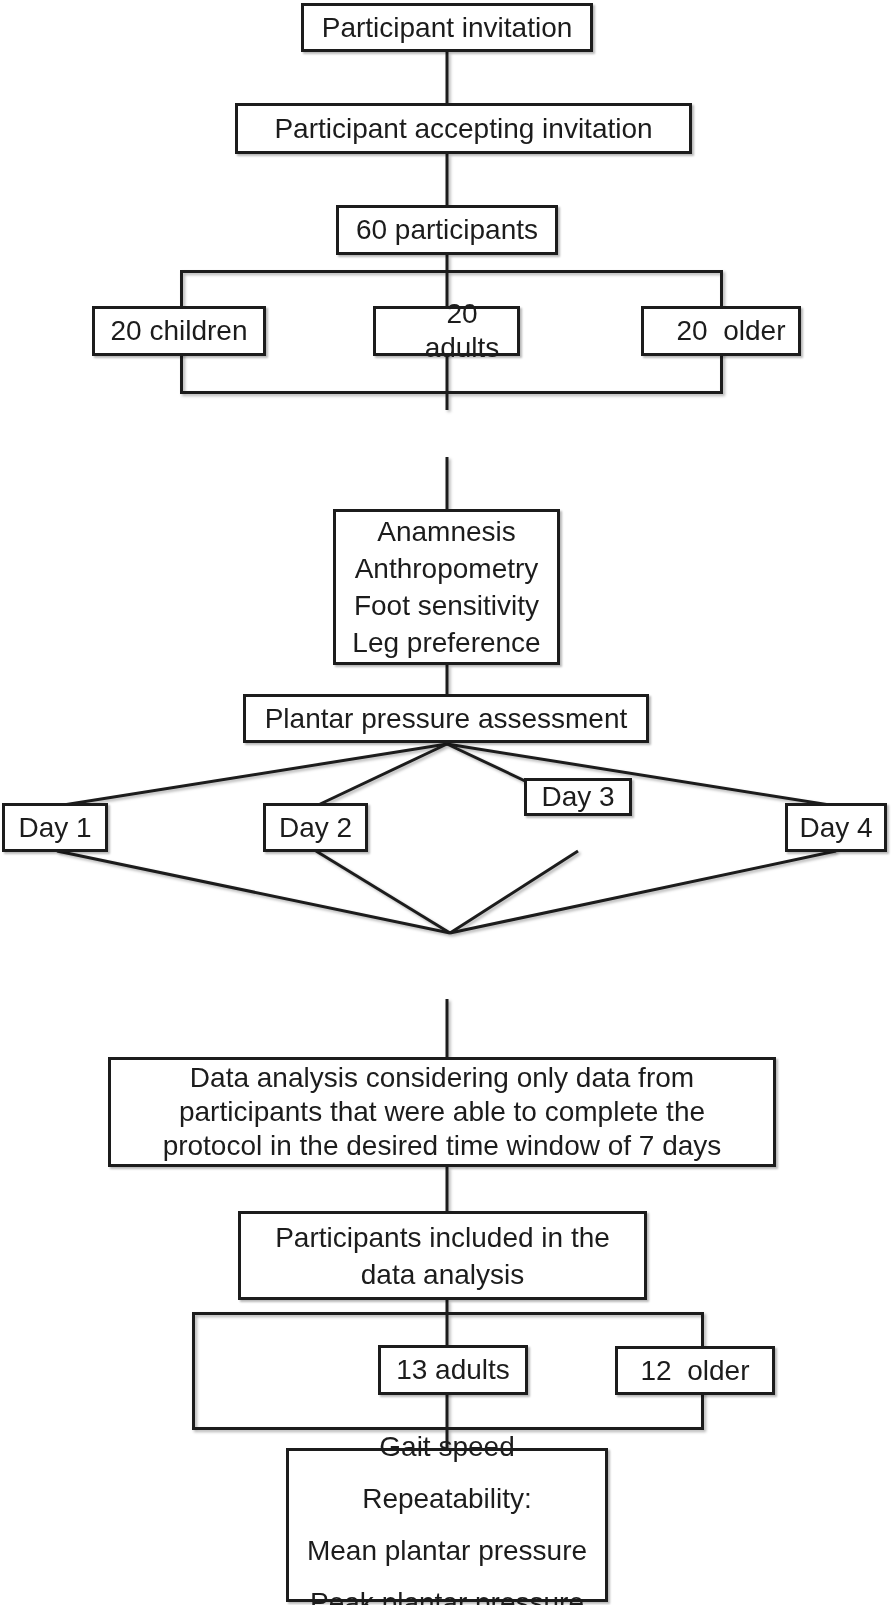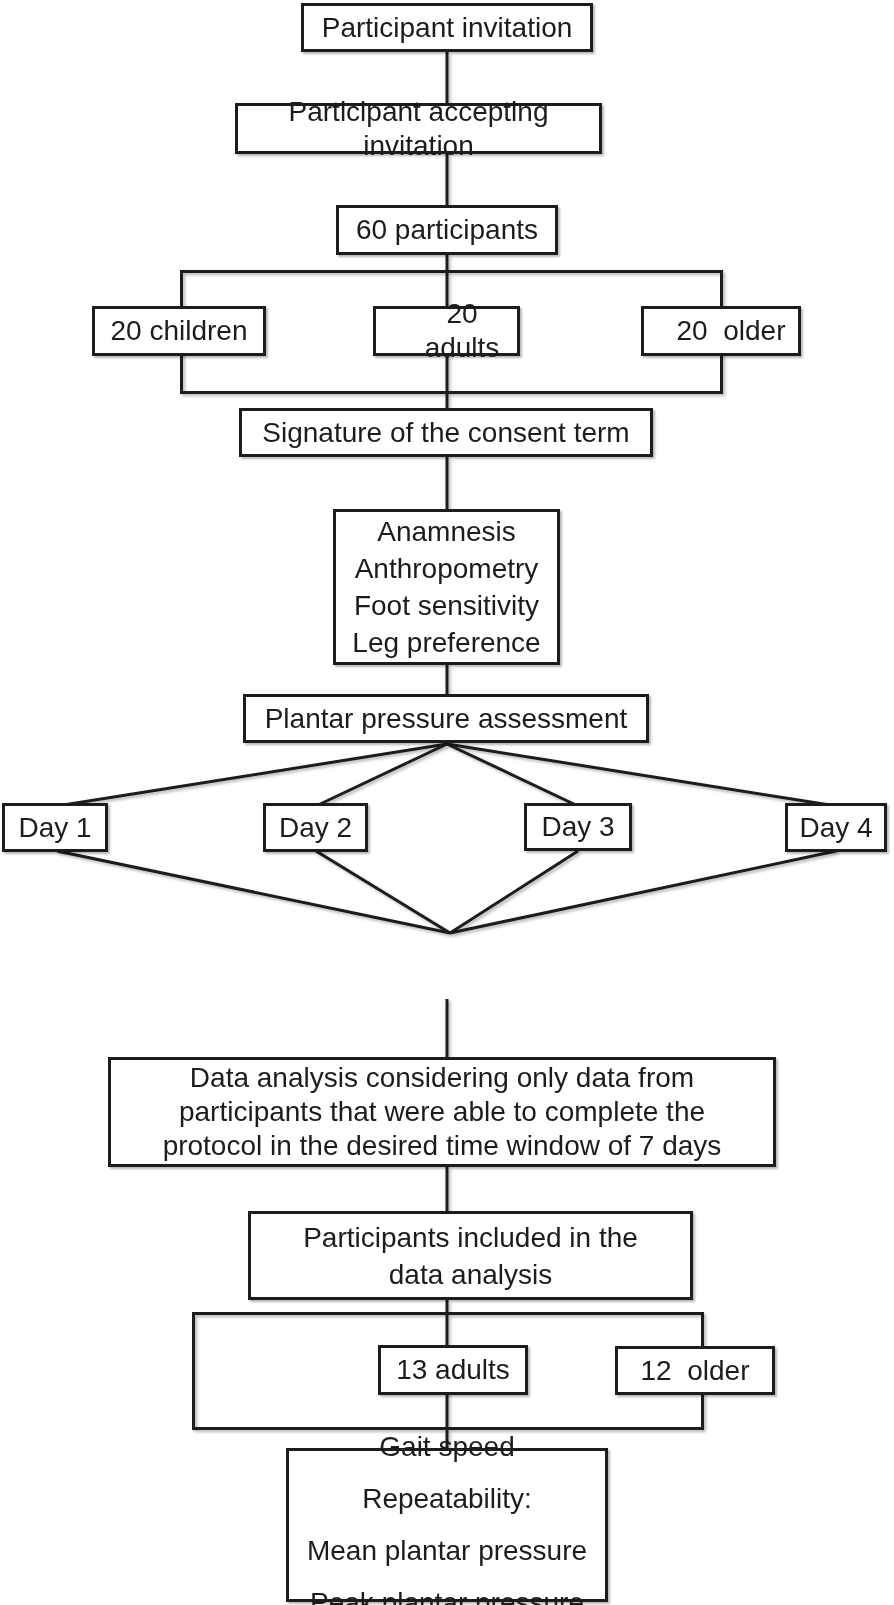--- a/index.html
+++ b/index.html
@@ -70,69 +70,66 @@
       <line x1="57" y1="851" x2="450" y2="933"></line>
       <line x1="316" y1="851" x2="450" y2="933"></line>
       <line x1="578" y1="851" x2="450" y2="933"></line>
       <line x1="836" y1="851" x2="450" y2="933"></line>
     </g>
   </svg>
 
   <div class="box" style="left:301px; top:3px;    width:292px; height:49px;">
       <span class="lbl">Participant invitation</span>
     </div>
-  <div class="box" style="left:235px; top:103px;  width:367px; height:51px;">
+  <div class="box" style="left:235px; top:103px;  width:457px; height:51px;">
       <span class="lbl">Participant accepting invitation</span>
     </div>
   <div class="box" style="left:336px; top:205px;  width:222px; height:50px;">
       <span class="lbl">60 participants</span>
     </div>
 
   <div class="box" style="left:92px;  top:306px;  width:174px; height:50px;">
       <span class="lbl">20 children</span>
     </div>
   <div class="box" style="left:373px; top:306px;  width:147px; height:50px;padding-left:31px;">
       <span class="lbl">20 adults</span>
     </div>
   <div class="box" style="left:641px; top:306px;  width:160px; height:50px;padding-left:20px;">
       <span class="lbl">20  older</span>
     </div>
 
-  <div class="box" style="left:239px; top:408px;  width:414px; height:49px;">
-      <span class="lbl">Signature of the consent term</span>
-    </div>
   <div class="box lh37" style="left:333px; top:509px;  width:227px; height:156px;">
       <span class="lbl">Anamnesis
 Anthropometry
 Foot sensitivity
 Leg preference</span>
     </div>
   <div class="box" style="left:243px; top:694px;  width:406px; height:49px;">
       <span class="lbl">Plantar pressure assessment</span>
     </div>
 
   <div class="box" style="left:2px;   top:803px;  width:106px; height:49px;">
       <span class="lbl">Day 1</span>
     </div>
   <div class="box" style="left:263px; top:803px;  width:105px; height:49px;">
       <span class="lbl">Day 2</span>
     </div>
-  <div class="box" style="left:524px; top:803px;  width:108px; height:48px;">
+  <div class="box" style="left:524px; top:778px;  width:108px; height:38px;">
       <span class="lbl">Day 3</span>
     </div>
   <div class="box" style="left:785px; top:803px;  width:102px; height:49px;">
       <span class="lbl">Day 4</span>
     </div>
 
   <div class="box lh34" style="left:108px; top:1057px; width:668px; height:110px;">
       <span class="lbl">Data analysis considering only data from
 participants that were able to complete the
 protocol in the desired time window of 7 days</span>
     </div>
-  <div class="box lh37" style="left:248px; top:1211px; width:445px; height:89px;align-items:center;">
+  <div class="box lh37" style="left:238px; top:1211px; width:409px; height:89px;align-items:center;">
       <span class="lbl">Participants included in the
 data analysis</span>
     </div>
 
   <div class="box" style="left:378px; top:1345px; width:150px; height:50px;">
       <span class="lbl">13 adults</span>
     </div>
   <div class="box" style="left:615px; top:1346px; width:160px; height:49px;">
       <span class="lbl">12  older</span>
     </div>

